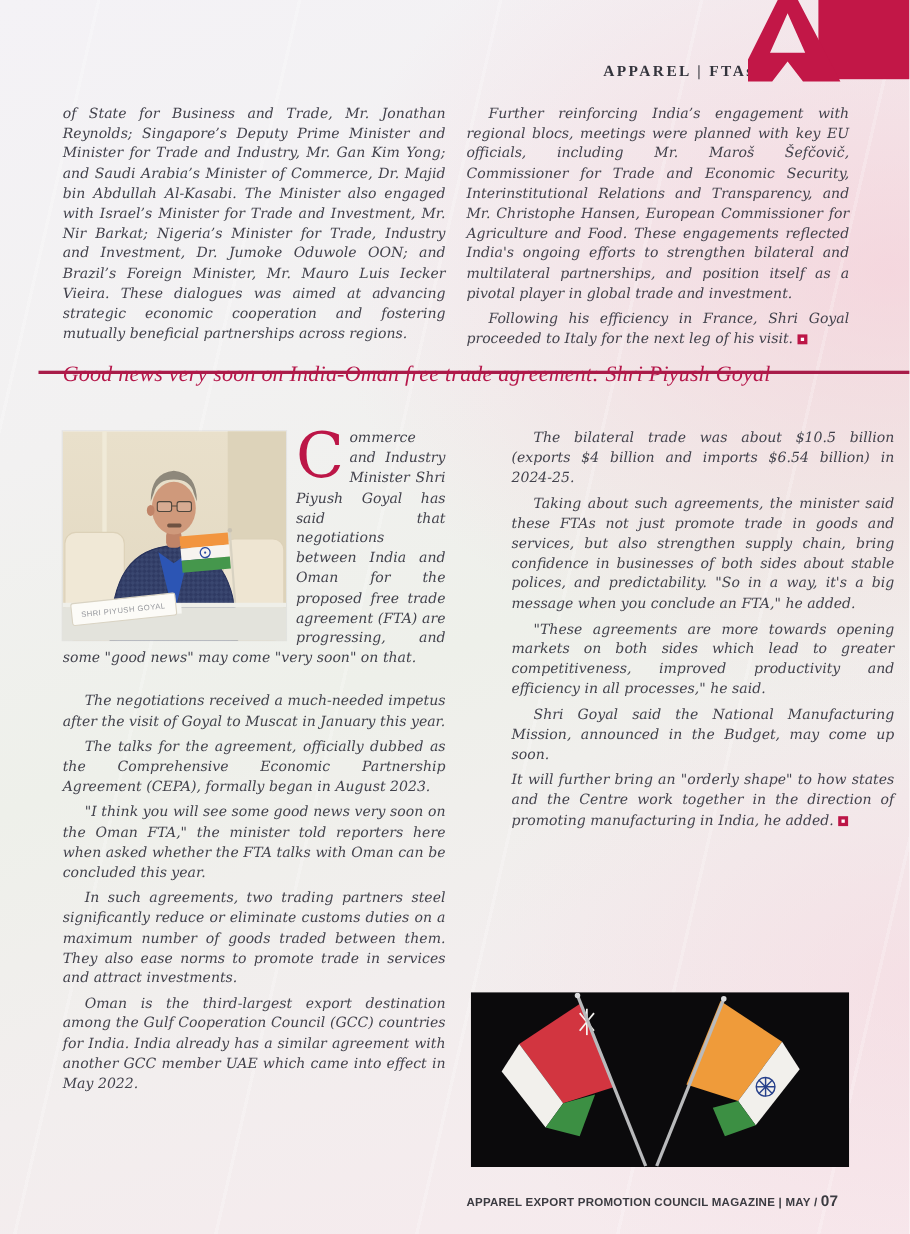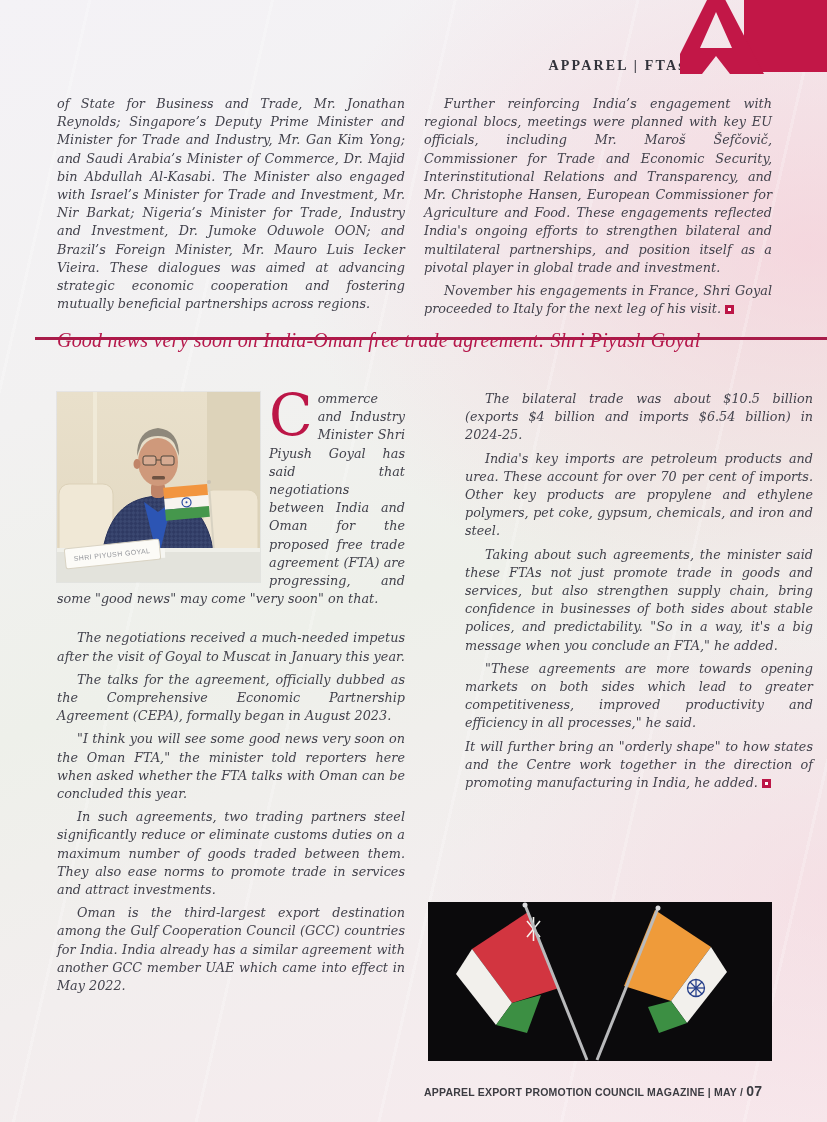--- a/index.html
+++ b/index.html
@@ -72,21 +72,21 @@
     <rect x="64" y="0" width="83" height="72" fill="#c21747"></rect>
     <path fill="#c21747" fill-rule="evenodd" d="M36,-18 L84,74 L-10,74 Z M36,12 L52,48 L20,48 Z M36,56 L50,74 L22,74 Z"></path>
   </svg>
 
   <div class="col intro-left">
     <p class="noindent">of State for Business and Trade, Mr. Jonathan Reynolds; Singapore’s Deputy Prime Minister and Minister for Trade and Industry, Mr. Gan Kim Yong; and Saudi Arabia’s Minister of Commerce, Dr. Majid bin Abdullah Al-Kasabi. The Minister also engaged with Israel’s Minister for Trade and Investment, Mr. Nir Barkat; Nigeria’s Minister for Trade, Industry and Investment, Dr. Jumoke Oduwole OON; and Brazil’s Foreign Minister, Mr. Mauro Luis Iecker Vieira. These dialogues was aimed at advancing strategic economic cooperation and fostering mutually beneficial partnerships across regions.</p>
   </div>
 
   <div class="col intro-right">
     <p>Further reinforcing India’s engagement with regional blocs, meetings were planned with key EU officials, including Mr. Maroš Šefčovič, Commissioner for Trade and Economic Security, Interinstitutional Relations and Transparency, and Mr. Christophe Hansen, European Commissioner for Agriculture and Food. These engagements reflected India's ongoing efforts to strengthen bilateral and multilateral partnerships, and position itself as a pivotal player in global trade and investment.</p>
-    <p><span>November his engagements in France, Shri Goyal proceeded to Italy for the next leg of his visit.</span><span class="endmark"></span></p>
+    <p><span>Following his efficiency in France, Shri Goyal proceeded to Italy for the next leg of his visit.</span><span class="endmark"></span></p>
   </div>
 
   <div class="divider"></div>
 
   <h1 class="headline">Good news very soon on India-Oman free trade agreement: Shri Piyush Goyal</h1>
 
   <div class="col article-left">
     <div class="photo">
       <svg width="203" height="190" viewBox="0 0 203 190" aria-hidden="true">
         <defs>
@@ -138,23 +138,23 @@
     <p class="lead noindent"><span class="dropcap">C</span><span>ommerce and Industry Minister Shri Piyush Goyal has said that negotiations between India and Oman for the proposed free trade agreement (FTA) are progressing, and some "good news" may come "very soon" on that.</span></p>
     <p class="after-lead">The negotiations received a much-needed impetus after the visit of Goyal to Muscat in January this year.</p>
     <p>The talks for the agreement, officially dubbed as the Comprehensive Economic Partnership Agreement (CEPA), formally began in August 2023.</p>
     <p>"I think you will see some good news very soon on the Oman FTA," the minister told reporters here when asked whether the FTA talks with Oman can be concluded this year.</p>
     <p>In such agreements, two trading partners steel significantly reduce or eliminate customs duties on a maximum number of goods traded between them. They also ease norms to promote trade in services and attract investments.</p>
     <p>Oman is the third-largest export destination among the Gulf Cooperation Council (GCC) countries for India. India already has a similar agreement with another GCC member UAE which came into effect in May 2022.</p>
   </div>
 
   <div class="col article-right">
     <p>The bilateral trade was about $10.5 billion (exports $4 billion and imports $6.54 billion) in 2024-25.</p>
-    <p>India's key imports are petroleum products and urea. These account for over 70 per cent of imports. Other key products are propylene and ethylene polymers, pet coke, gypsum, chemicals, and iron and steel.</p>
     <p>Taking about such agreements, the minister said these FTAs not just promote trade in goods and services, but also strengthen supply chain, bring confidence in businesses of both sides about stable polices, and predictability.  "So in a way, it's a big message when you conclude an FTA," he added.</p>
     <p>"These agreements are more towards opening markets on both sides which lead to greater competitiveness, improved productivity and efficiency in all processes," he said.</p>
+    <p>Shri Goyal said the National Manufacturing Mission, announced in the Budget, may come up soon.</p>
     <p class="noindent"><span>It will further bring an "orderly shape" to how states and the Centre work together in the direction of promoting manufacturing in India, he added.</span><span class="endmark"></span></p>
   </div>
 
   <div class="flags-photo">
     <svg width="344" height="159" viewBox="0 0 344 159" aria-hidden="true">
       <rect x="0" y="0" width="344" height="159" fill="#0b0a0c"></rect>
 
       <polygon points="100,10 131,86 84,101 44,47" fill="#d23540"></polygon>
       <polygon points="44,47 84,101 68,123 28,72" fill="#f2f0ec"></polygon>
       <polygon points="68,123 84,101 113,93 99,131" fill="#3c8f43"></polygon>

